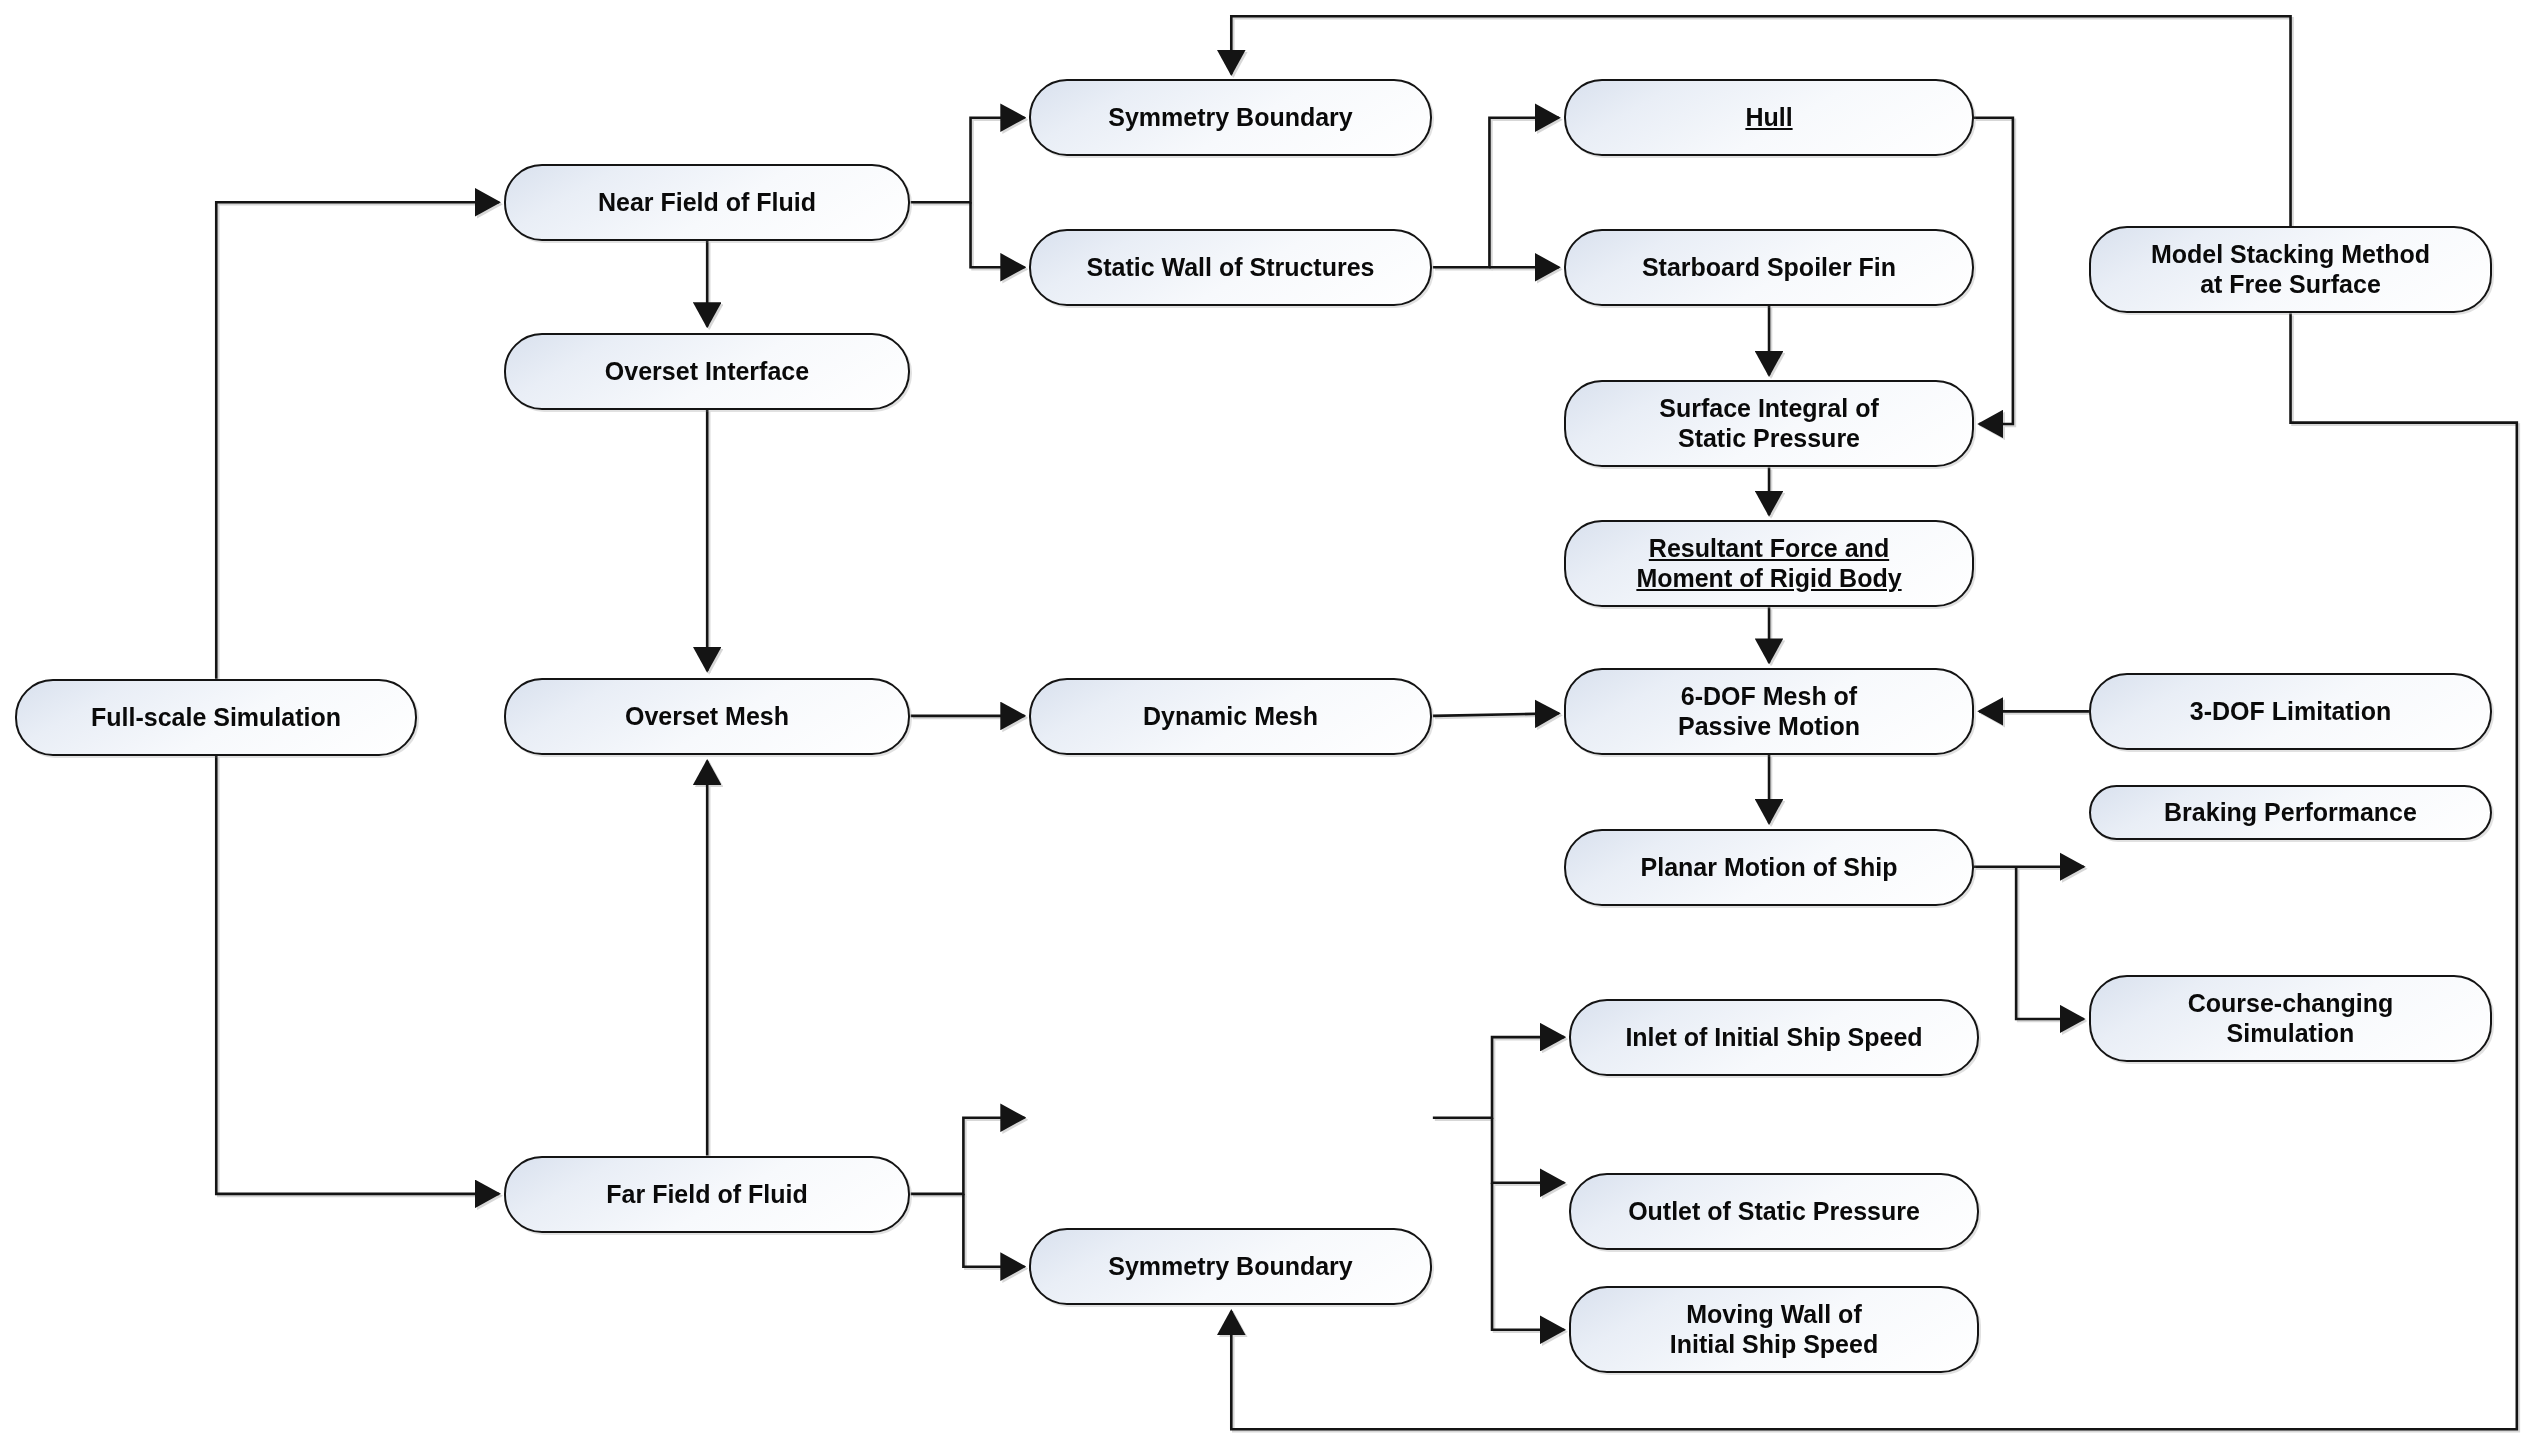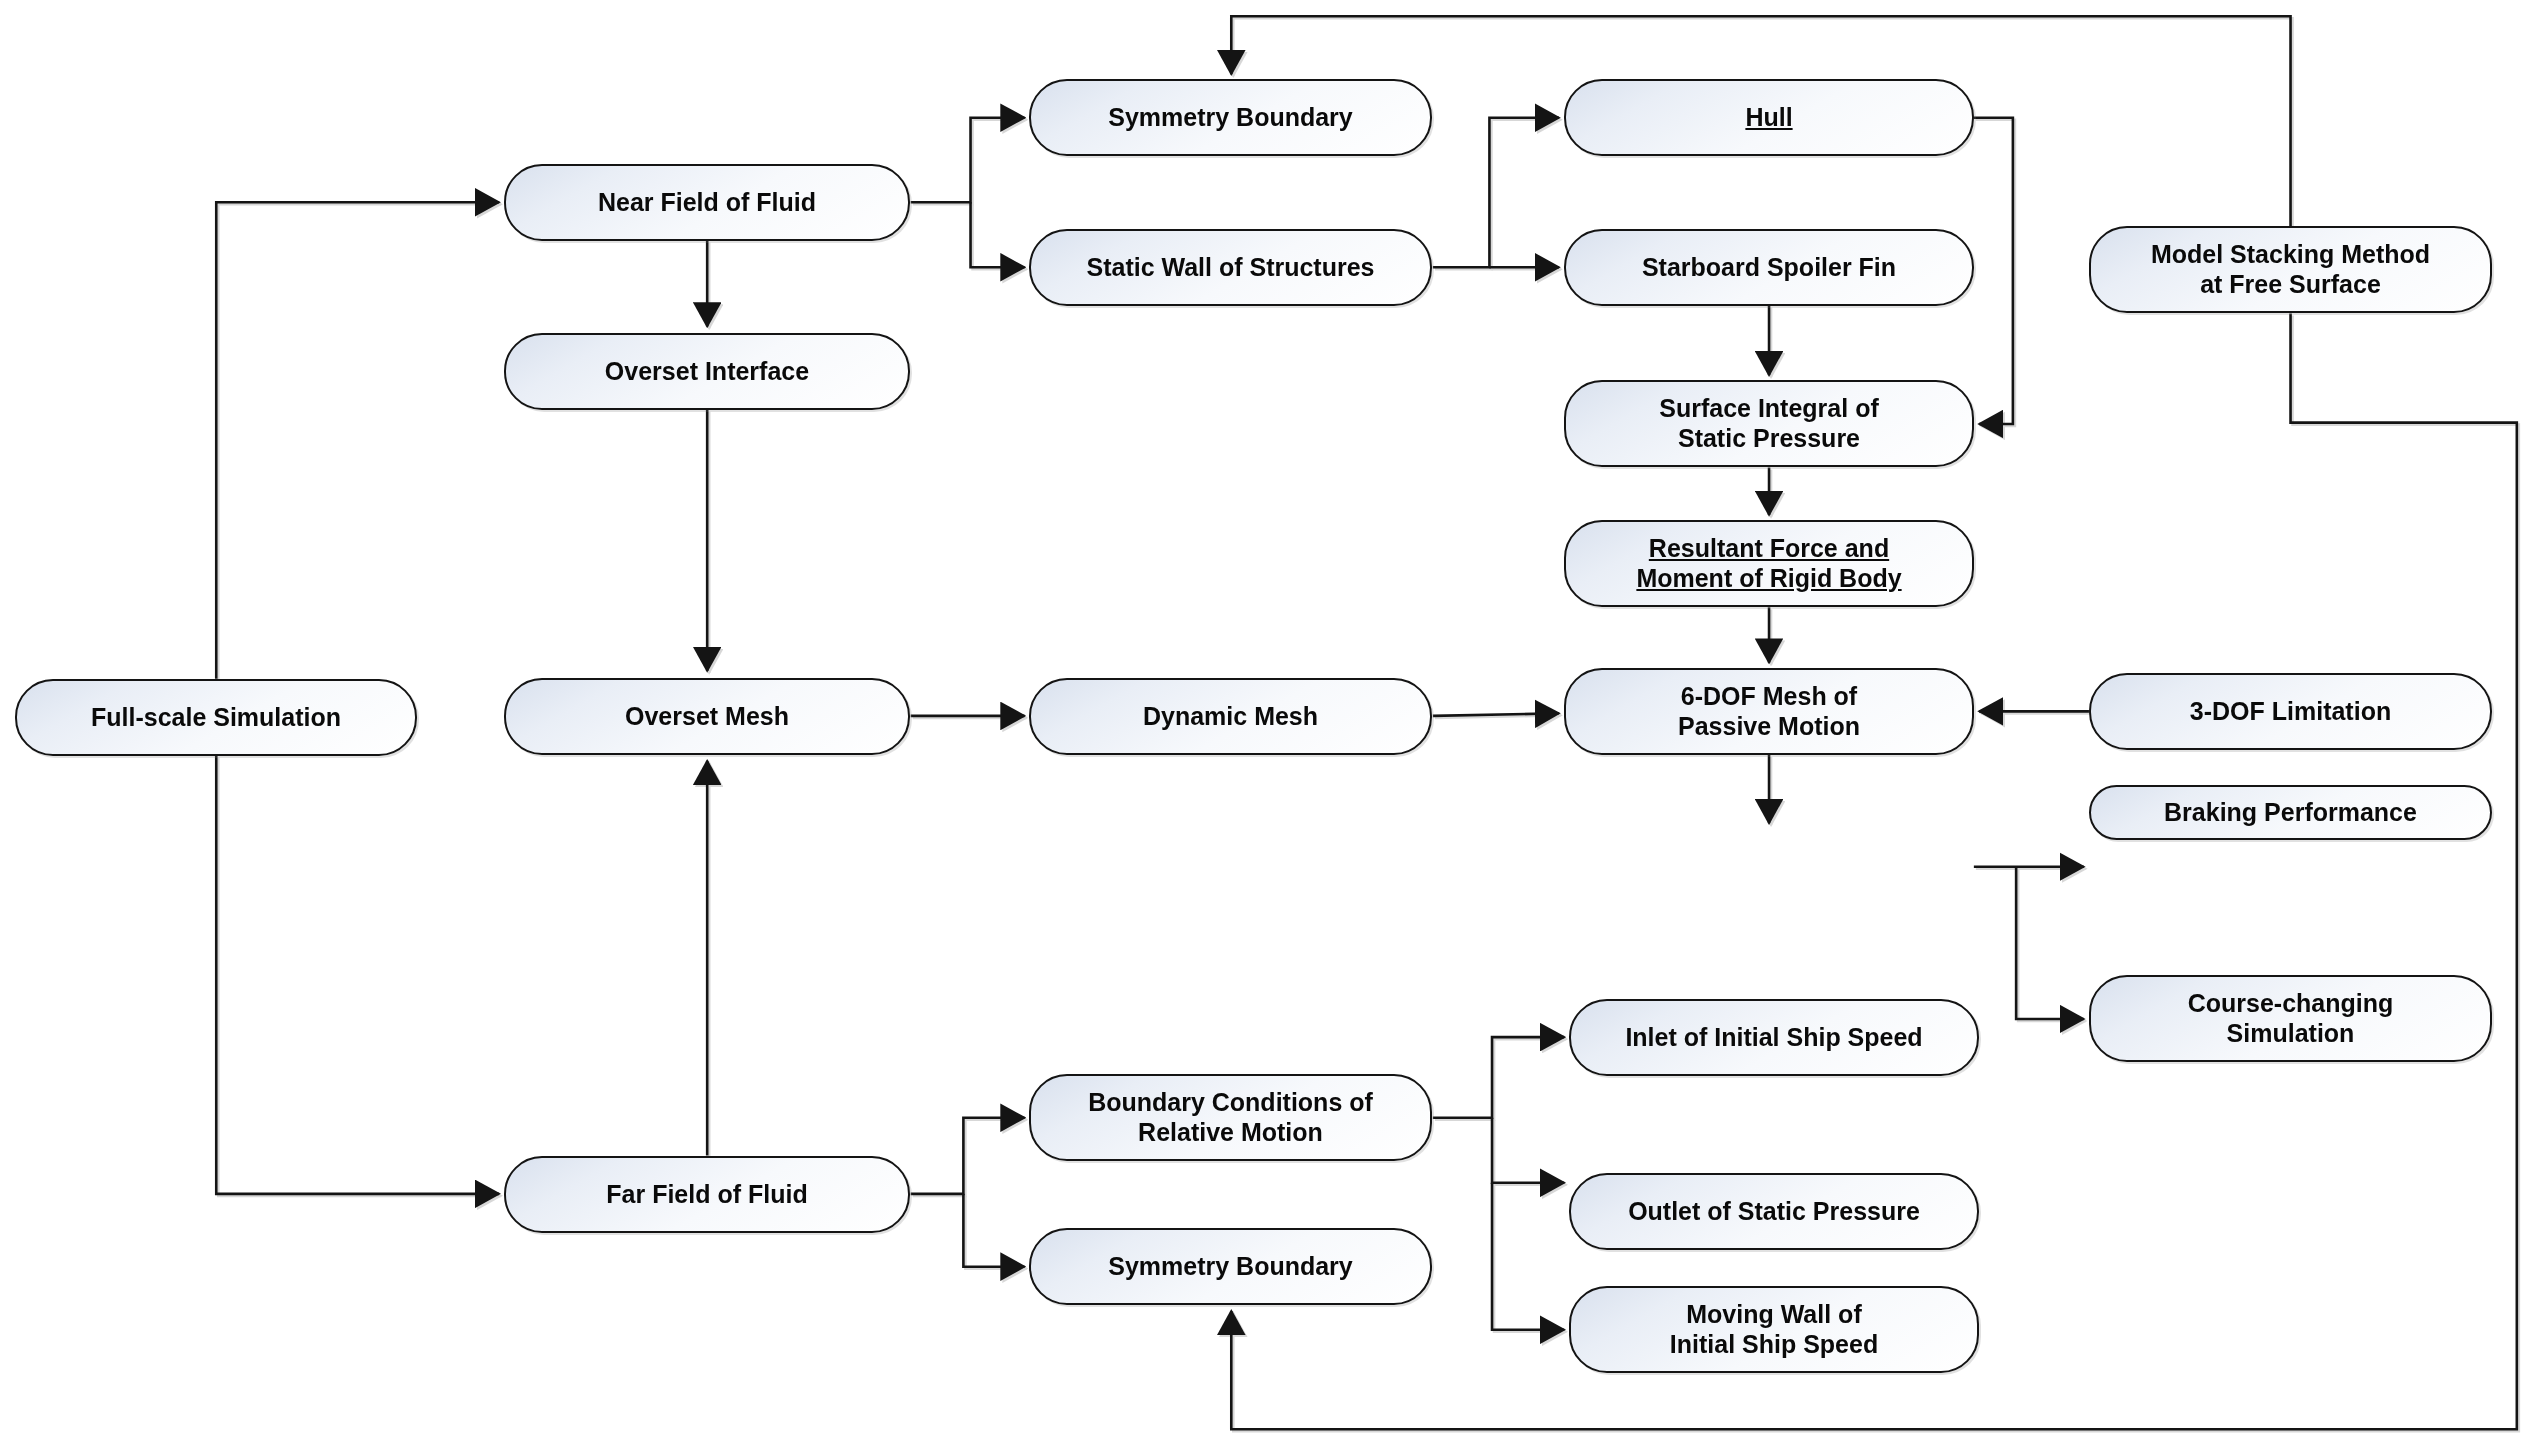--- a/index.html
+++ b/index.html
@@ -90,32 +90,31 @@
   <div class="node" style="left:15px;   top:679px; width:402px; height:77px;">Full-scale Simulation</div>
 
   <div class="node" style="left:504px;  top:164px;  width:406px; height:77px;">Near Field of Fluid</div>
   <div class="node" style="left:504px;  top:333px;  width:406px; height:77px;">Overset Interface</div>
   <div class="node" style="left:504px;  top:678px; width:406px; height:77px;">Overset Mesh</div>
   <div class="node" style="left:504px;  top:1156px; width:406px; height:77px;">Far Field of Fluid</div>
 
   <div class="node" style="left:1029px; top:79px;  width:403px; height:77px;">Symmetry Boundary</div>
   <div class="node" style="left:1029px; top:229px;  width:403px; height:77px;">Static Wall of Structures</div>
   <div class="node" style="left:1029px; top:678px; width:403px; height:77px;">Dynamic Mesh</div>
-  <div class="node" style="left:1029px; top:1074px; width:403px; height:87px;">Boundary Conditions of
-Relative Motion</div>
   <div class="node" style="left:1029px; top:1228px; width:403px; height:77px;">Symmetry Boundary</div>
 
   <div class="node" style="left:1564px; top:79px;  width:410px; height:77px;text-decoration:underline;">Hull</div>
   <div class="node" style="left:1564px; top:229px;  width:410px; height:77px;">Starboard Spoiler Fin</div>
   <div class="node" style="left:1564px; top:380px;  width:410px; height:87px;">Surface Integral of
 Static Pressure</div>
   <div class="node" style="left:1564px; top:520px;  width:410px; height:87px;text-decoration:underline;">Resultant Force and
 Moment of Rigid Body</div>
   <div class="node" style="left:1564px; top:668px; width:410px; height:87px;">6-DOF Mesh of
 Passive Motion</div>
+  <div class="node" style="left:1564px; top:829px; width:410px; height:77px;">Planar Motion of Ship</div>
   <div class="node" style="left:1569px; top:999px; width:410px; height:77px;">Inlet of Initial Ship Speed</div>
   <div class="node" style="left:1569px; top:1145px; width:410px; height:77px;margin-top:28px;">Outlet of Static Pressure</div>
   <div class="node" style="left:1569px; top:1286px; width:410px; height:87px;">Moving Wall of
 Initial Ship Speed</div>
 
   <div class="node" style="left:2089px; top:226px;  width:403px; height:87px;">Model Stacking Method
 at Free Surface</div>
   <div class="node" style="left:2089px; top:673px; width:403px; height:77px;">3-DOF Limitation</div>
   <div class="node" style="left:2089px; top:785px; width:403px; height:55px;">Braking Performance</div>
   <div class="node" style="left:2089px; top:975px; width:403px; height:87px;">Course-changing

